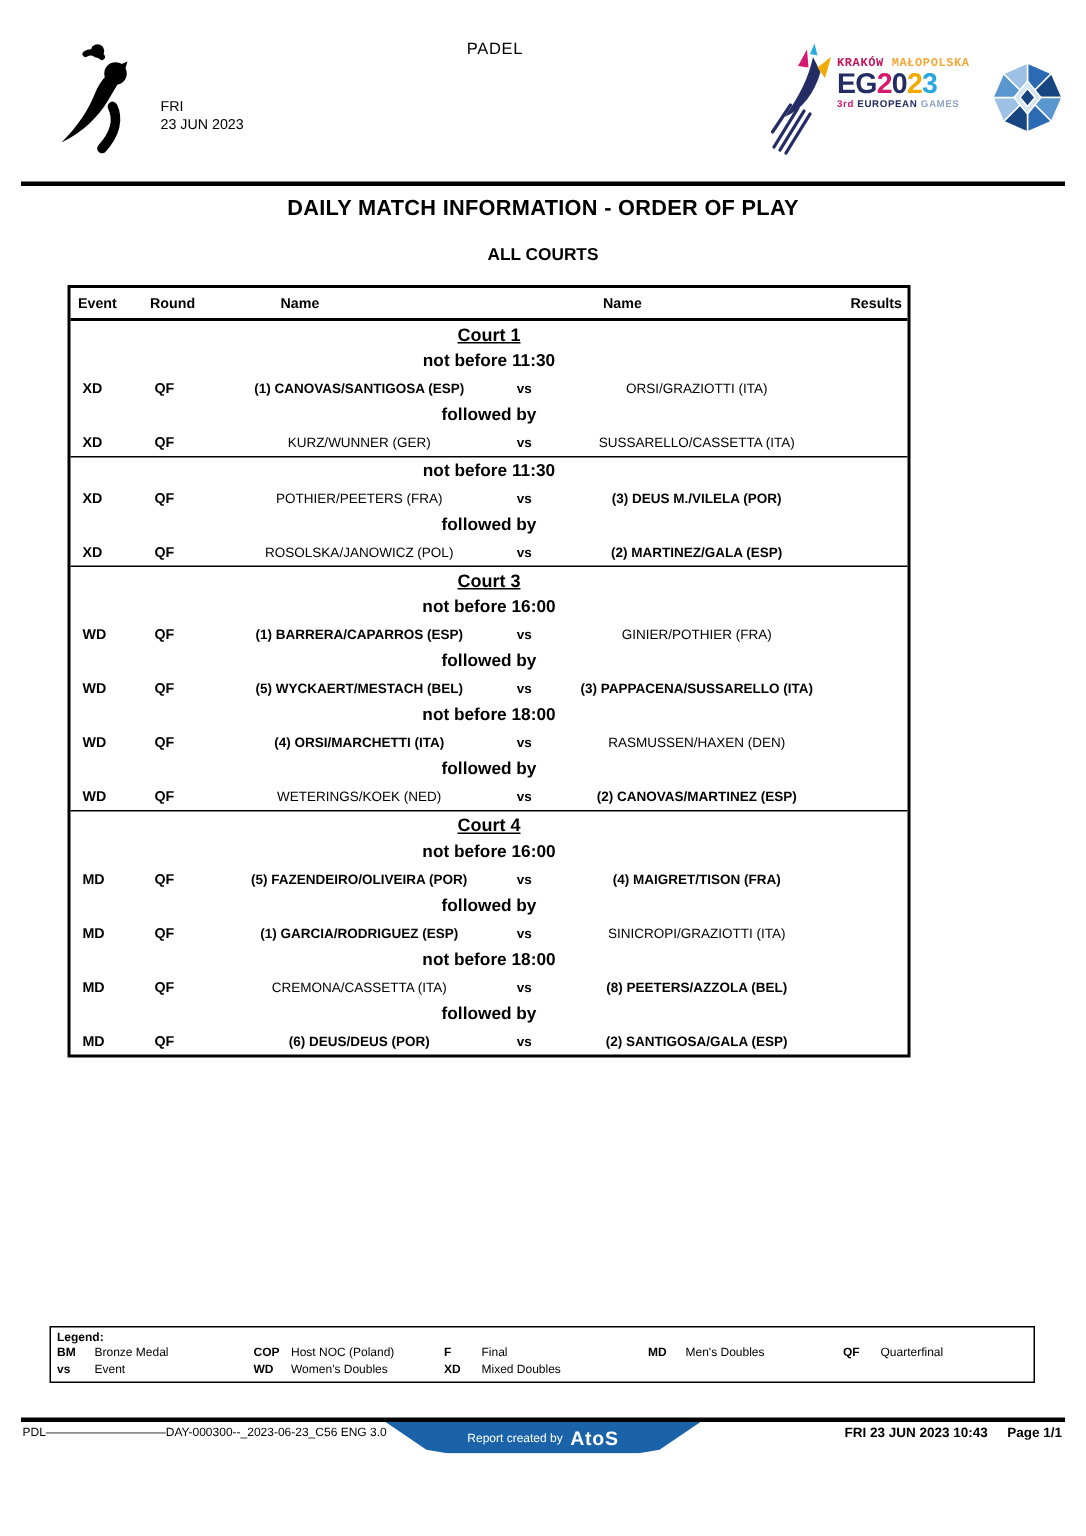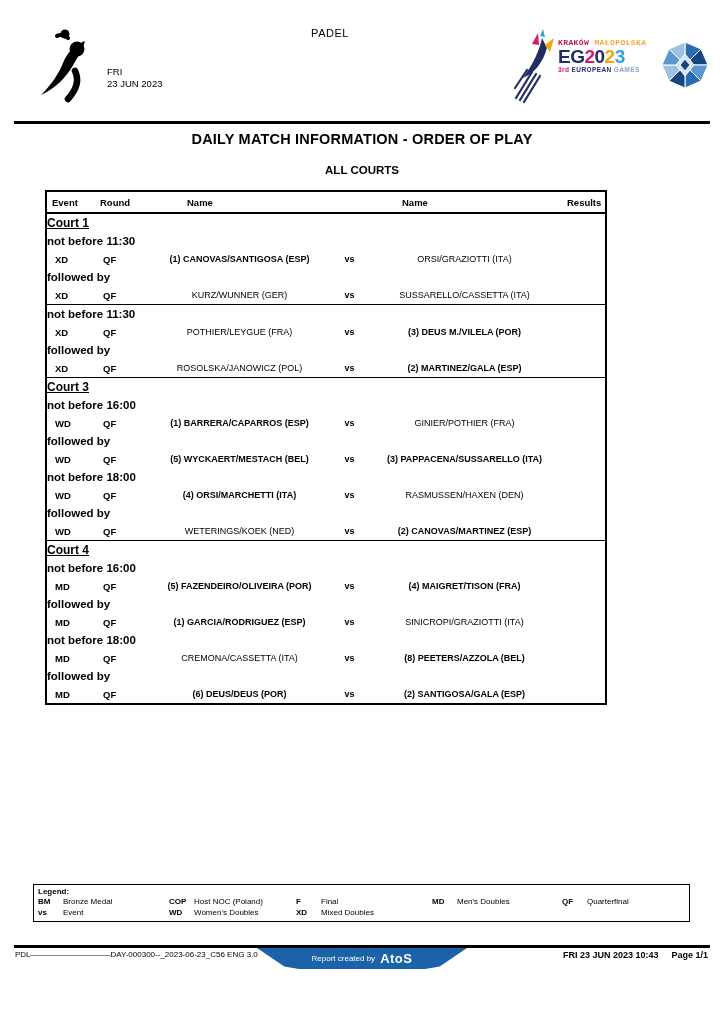--- a/index.html
+++ b/index.html
@@ -28,21 +28,21 @@
                 font-size:11.5px;font-weight:bold;}
 
   
   .match-table{position:absolute;left:45px;top:190px;width:562px;border:2px solid #000;box-sizing:border-box;}
   .cols{display:grid;grid-template-columns:48px 52px 185px 35px 195px 1fr;align-items:center;}
   .table-header{height:20px;border-bottom:2px solid #000;font-size:9.5px;font-weight:bold;}
   .th-event{padding-left:5px;} .th-round{padding-left:5px;}
   .th-name1{padding-left:40px;} .th-name2{padding-left:35px;} .th-results{padding-left:5px;}
   .court-section{border-bottom:1.5px solid #000;}
   .court-section:last-child{border-bottom:none;}
-  .row-full{display:flex;align-items:center;justify-content:flex-start;height:18px;}
+  .row-full{display:flex;align-items:center;justify-content:center;height:18px;}
   .court-title{font-size:12px;font-weight:bold;text-decoration:underline;}
   .note{font-size:11.5px;font-weight:bold;}
   .match-row{height:18px;font-size:9px;}
   .cell-event,.cell-round{font-weight:bold;font-size:9.5px;padding-left:8px;}
   .cell-team{text-align:center;white-space:nowrap;}
   .seeded{font-weight:bold;}
   .cell-vs{text-align:center;font-weight:bold;}
 
   
   .legend{position:absolute;left:33px;top:884px;width:657px;height:38px;border:1px solid #000;
@@ -167,21 +167,21 @@
             <div class="cell-result"></div>
           </div>
         </div>
         <div class="court-section">
           <div class="row-full">
             <span class="note">not before 11:30</span>
           </div>
           <div class="cols match-row">
             <div class="cell-event">XD</div>
             <div class="cell-round">QF</div>
-            <div class="cell-team">POTHIER/LEYGUE (FRA)</div>
+            <div class="cell-team">POTHIER/PEETERS (FRA)</div>
             <div class="cell-vs">vs</div>
             <div class="cell-team seeded">(3) DEUS M./VILELA (POR)</div>
             <div class="cell-result"></div>
           </div>
           <div class="row-full">
             <span class="note">followed by</span>
           </div>
           <div class="cols match-row">
             <div class="cell-event">XD</div>
             <div class="cell-round">QF</div>

